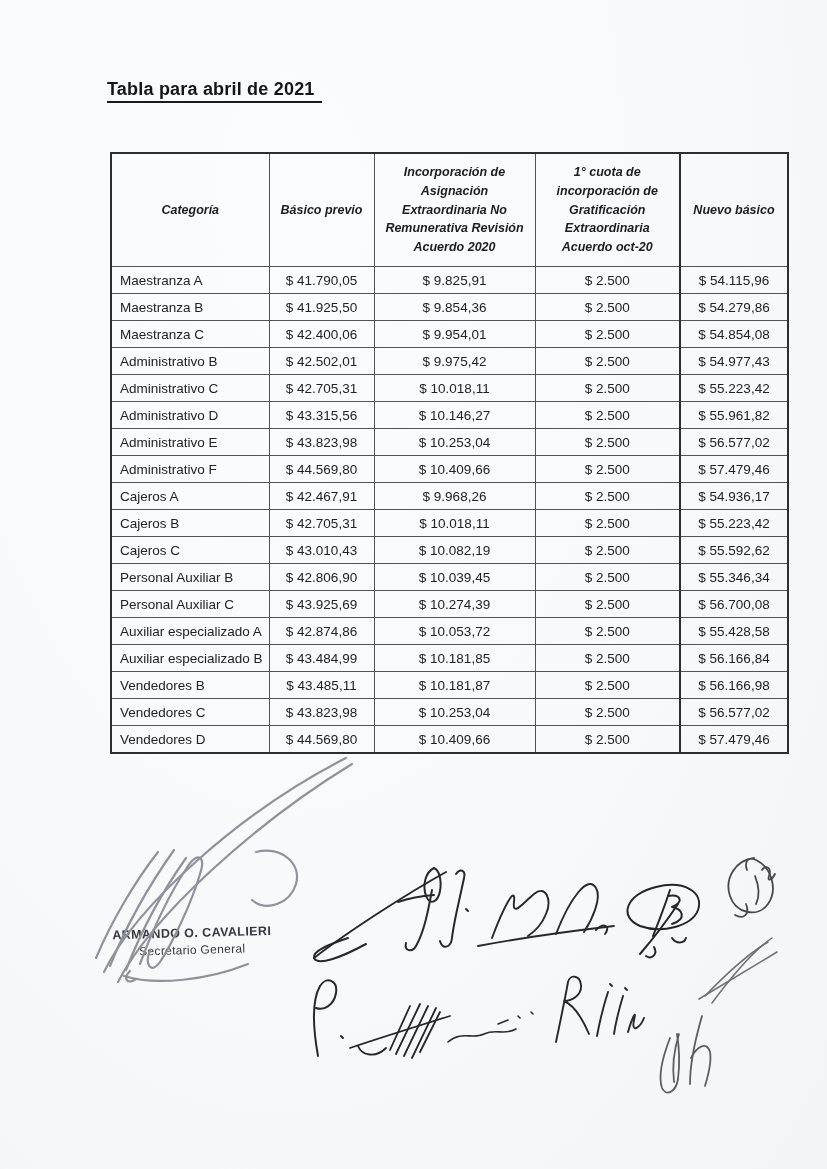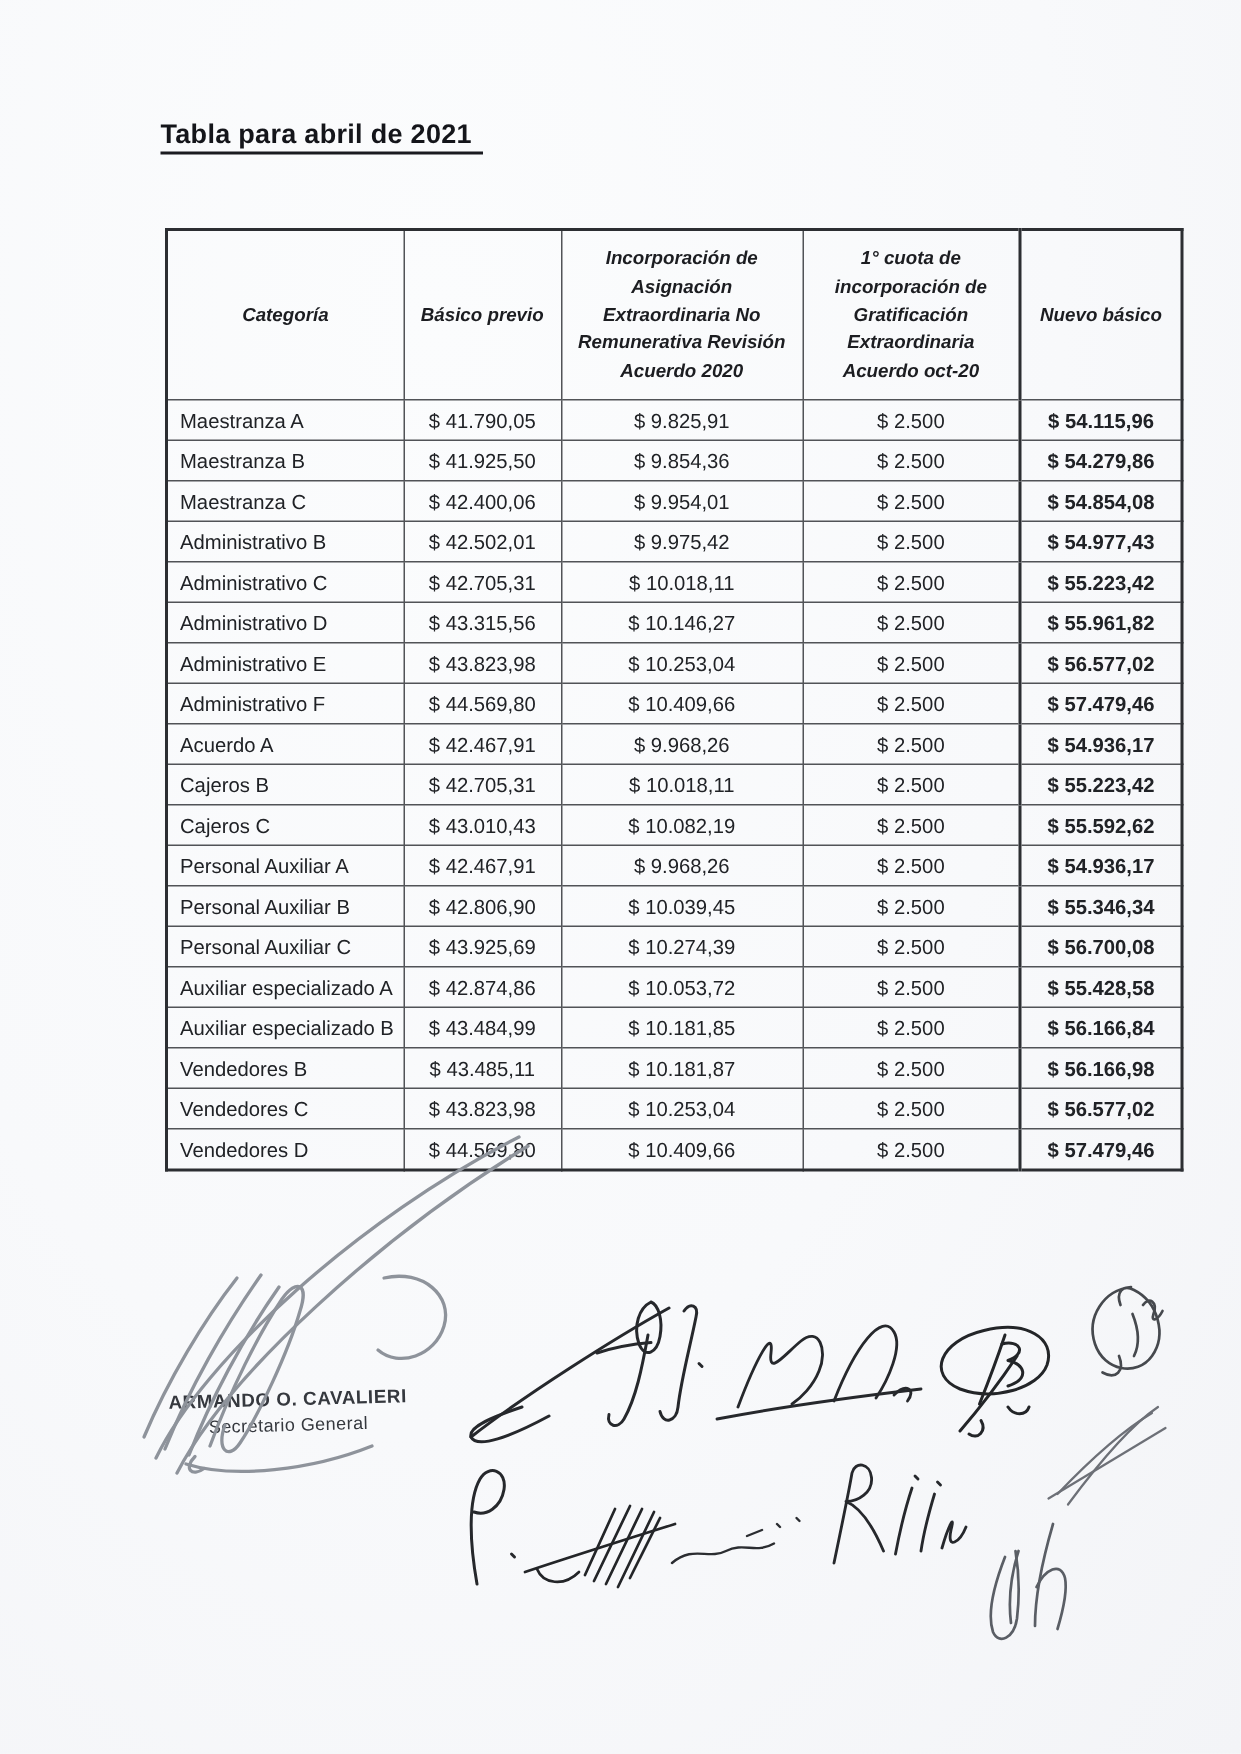--- a/index.html
+++ b/index.html
@@ -37,21 +37,21 @@
   table.salary thead th{
     height:108px;vertical-align:middle;text-align:center;
     font-size:12.5px;font-weight:bold;line-height:1.5;
     padding:2px 8px;white-space:normal;color:#1c1d21;font-style:italic;
   }
   table.salary tbody td{
     height:24px;font-size:13.5px;padding:1px 6px;text-align:center;
   }
   table.salary tbody td.c0{text-align:left;padding-left:8px;}
   table.salary th.c4,table.salary td.c4{border-left:2px solid #2c2e32;}
-  table.salary td.c4{font-weight:bold;}
+  table.salary td.c4{font-weight:normal;}
   
   .stamp{
     position:absolute;left:98px;top:926px;width:188px;
     text-align:center;color:#35383e;
     transform:rotate(-1.6deg);
   }
   .stamp .stamp-name{font-size:12.5px;font-weight:bold;letter-spacing:.4px;}
   .stamp .stamp-role{font-size:12px;margin-top:3px;letter-spacing:.3px;}
   
   svg.overlay{position:absolute;left:0;top:0;pointer-events:none;}
@@ -132,46 +132,39 @@
           <td class="c4">$ 56.577,02</td>
         </tr>
         <tr>
           <td class="c0">Administrativo F</td>
           <td class="c1">$ 44.569,80</td>
           <td class="c2">$ 10.409,66</td>
           <td class="c3">$ 2.500</td>
           <td class="c4">$ 57.479,46</td>
         </tr>
         <tr>
-          <td class="c0">Acuerdo A</td>
+          <td class="c0">Cajeros A</td>
           <td class="c1">$ 42.467,91</td>
           <td class="c2">$ 9.968,26</td>
           <td class="c3">$ 2.500</td>
           <td class="c4">$ 54.936,17</td>
         </tr>
         <tr>
           <td class="c0">Cajeros B</td>
           <td class="c1">$ 42.705,31</td>
           <td class="c2">$ 10.018,11</td>
           <td class="c3">$ 2.500</td>
           <td class="c4">$ 55.223,42</td>
         </tr>
         <tr>
           <td class="c0">Cajeros C</td>
           <td class="c1">$ 43.010,43</td>
           <td class="c2">$ 10.082,19</td>
           <td class="c3">$ 2.500</td>
           <td class="c4">$ 55.592,62</td>
-        </tr>
-        <tr>
-          <td class="c0">Personal Auxiliar A</td>
-          <td class="c1">$ 42.467,91</td>
-          <td class="c2">$ 9.968,26</td>
-          <td class="c3">$ 2.500</td>
-          <td class="c4">$ 54.936,17</td>
         </tr>
         <tr>
           <td class="c0">Personal Auxiliar B</td>
           <td class="c1">$ 42.806,90</td>
           <td class="c2">$ 10.039,45</td>
           <td class="c3">$ 2.500</td>
           <td class="c4">$ 55.346,34</td>
         </tr>
         <tr>
           <td class="c0">Personal Auxiliar C</td>

